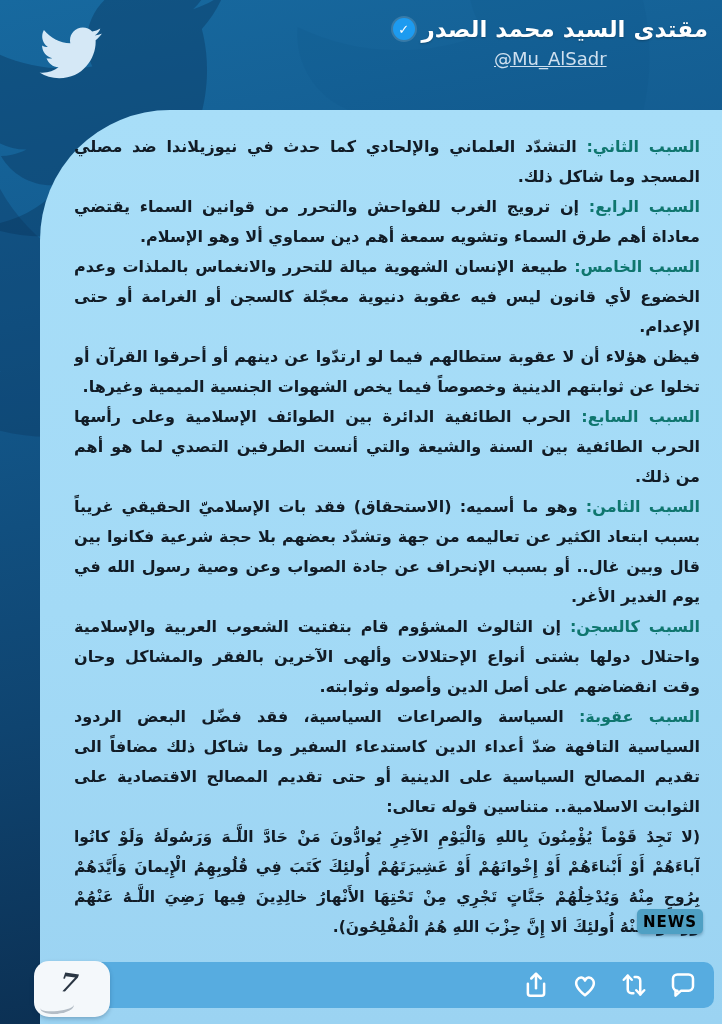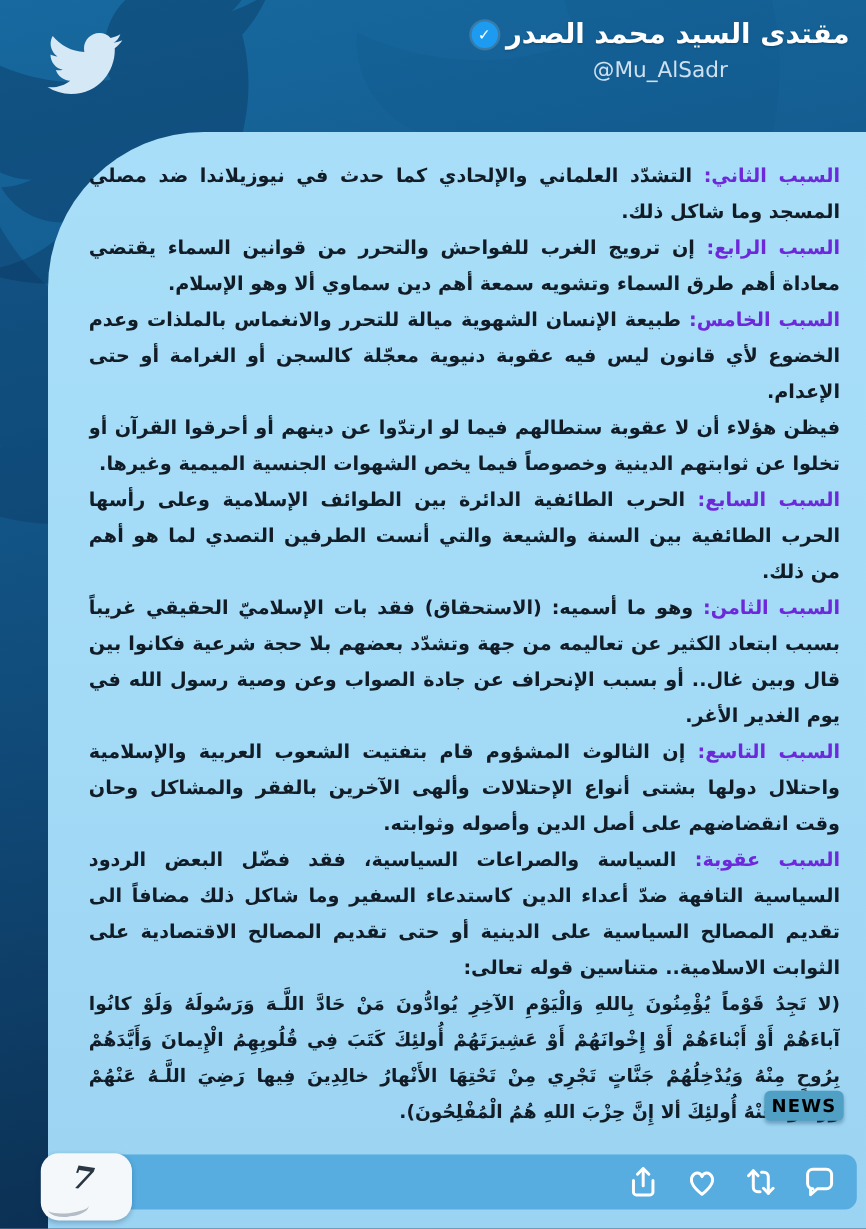--- a/index.html
+++ b/index.html
@@ -12,31 +12,31 @@
   
   .header{position:absolute;top:0;left:0;right:0;height:110px;}
   .tw-logo{position:absolute;top:20px;left:30px;}
   .acct{position:absolute;top:16px;right:14px;display:flex;flex-direction:column;align-items:center;}
   .name-row{display:flex;direction:rtl;align-items:center;gap:7px;}
   .acct-name{color:#ffffff;font-weight:bold;font-size:23px;letter-spacing:.2px;
     text-shadow:0 1px 2px rgba(0,0,0,.25);}
   .badge{width:22px;height:22px;border-radius:50%;background:#1d9bf0;display:flex;
     align-items:center;justify-content:center;color:#fff;font-size:13px;font-weight:bold;
     box-shadow:0 0 0 2px rgba(255,255,255,.15);}
-  .acct-handle{color:#cfe0ef;font-size:18px;margin-top:6px;}
+  .acct-handle{color:#cfe0ef;font-size:18px;margin-top:6px;text-decoration:underline;}
   
   .card{position:absolute;left:40px;top:110px;right:0;bottom:0;
     background:linear-gradient(180deg,#a8def8 0%,#a3daf6 55%,#9bd3f2 100%);
     border-top-left-radius:130px;z-index:1;}
   .tweet-text{position:absolute;left:74px;right:22px;top:132px;height:836px;overflow:hidden;
     direction:rtl;text-align:justify;z-index:2;color:#121c26;font-size:16px;
     line-height:30px;font-weight:bold;}
   .tweet-text p{margin:0;}
   .tweet-text p.verse{font-size:15.5px;}
-  .lead{color:#6d28d9;font-weight:bold;}
+  .lead{color:#0f766e;font-weight:bold;}
   
   .action-bar{position:absolute;left:56px;right:8px;top:962px;height:46px;border-radius:10px;
     background:#57ace0;z-index:3;display:flex;align-items:center;justify-content:flex-end;
     gap:19px;padding-right:16px;box-sizing:border-box;}
   .act{width:30px;height:30px;display:block;cursor:pointer;}
   .act svg{width:100%;height:100%;stroke:#ffffff;fill:none;stroke-width:2;
     stroke-linecap:round;stroke-linejoin:round;}
   
   .stamp{position:absolute;left:34px;top:961px;width:76px;height:56px;background:#f4f8fb;
     border-radius:15px;z-index:5;box-shadow:0 2px 4px rgba(10,40,70,.25);}
@@ -83,21 +83,21 @@
 </div>
 
 <div class="card"></div>
 <div class="tweet-text" id="tweet-text">
     <p><strong class="lead">السبب الثاني:</strong><span> التشدّد العلماني والإلحادي كما حدث في نيوزيلاندا ضد مصلي المسجد وما شاكل ذلك.</span></p>
     <p><strong class="lead">السبب الرابع:</strong><span> إن ترويج الغرب للفواحش والتحرر من قوانين السماء يقتضي معاداة أهم طرق السماء وتشويه سمعة أهم دين سماوي ألا وهو الإسلام.</span></p>
     <p><strong class="lead">السبب الخامس:</strong><span> طبيعة الإنسان الشهوية ميالة للتحرر والانغماس بالملذات وعدم الخضوع لأي قانون ليس فيه عقوبة دنيوية معجّلة كالسجن أو الغرامة أو حتى الإعدام.</span></p>
     <p><span>فيظن هؤلاء أن لا عقوبة ستطالهم فيما لو ارتدّوا عن دينهم أو أحرقوا القرآن أو تخلوا عن ثوابتهم الدينية وخصوصاً فيما يخص الشهوات الجنسية الميمية وغيرها.</span></p>
     <p><strong class="lead">السبب السابع:</strong><span> الحرب الطائفية الدائرة بين الطوائف الإسلامية وعلى رأسها الحرب الطائفية بين السنة والشيعة والتي أنست الطرفين التصدي لما هو أهم من ذلك.</span></p>
     <p><strong class="lead">السبب الثامن:</strong><span> وهو ما أسميه: (الاستحقاق) فقد بات الإسلاميّ الحقيقي غريباً بسبب ابتعاد الكثير عن تعاليمه من جهة وتشدّد بعضهم بلا حجة شرعية فكانوا بين قال وبين غال.. أو بسبب الإنحراف عن جادة الصواب وعن وصية رسول الله في يوم الغدير الأغر.</span></p>
-    <p><strong class="lead">السبب التاسع:</strong><span> إن الثالوث المشؤوم قام بتفتيت الشعوب العربية والإسلامية واحتلال دولها بشتى أنواع الإحتلالات وألهى الآخرين بالفقر والمشاكل وحان وقت انقضاضهم على أصل الدين وأصوله وثوابته.</span></p>
+    <p><strong class="lead">السبب كالسجن:</strong><span> إن الثالوث المشؤوم قام بتفتيت الشعوب العربية والإسلامية واحتلال دولها بشتى أنواع الإحتلالات وألهى الآخرين بالفقر والمشاكل وحان وقت انقضاضهم على أصل الدين وأصوله وثوابته.</span></p>
     <p><strong class="lead">السبب عقوبة:</strong><span> السياسة والصراعات السياسية، فقد فضّل البعض الردود السياسية التافهة ضدّ أعداء الدين كاستدعاء السفير وما شاكل ذلك مضافاً الى تقديم المصالح السياسية على الدينية أو حتى تقديم المصالح الاقتصادية على الثوابت الاسلامية.. متناسين قوله تعالى:</span></p>
     <p class="verse"><span>(لا تَجِدُ قَوْماً يُؤْمِنُونَ بِاللهِ وَالْيَوْمِ الآخِرِ يُوادُّونَ مَنْ حَادَّ اللَّـهَ وَرَسُولَهُ وَلَوْ كانُوا آباءَهُمْ أَوْ أَبْناءَهُمْ أَوْ إِخْوانَهُمْ أَوْ عَشِيرَتَهُمْ أُولئِكَ كَتَبَ فِي قُلُوبِهِمُ الْإِيمانَ وَأَيَّدَهُمْ بِرُوحٍ مِنْهُ وَيُدْخِلُهُمْ جَنَّاتٍ تَجْرِي مِنْ تَحْتِهَا الأَنْهارُ خالِدِينَ فِيها رَضِيَ اللَّـهُ عَنْهُمْ وَرَضُوا عَنْهُ أُولئِكَ ألا إِنَّ حِزْبَ اللهِ هُمُ الْمُفْلِحُونَ).</span></p>
   </div>
 
 <div class="action-bar">
   <span class="act" title="">
     <svg viewBox="0 0 24 24">
       <path d="M12 14.5 V3.2"></path>
         <path d="M8.2 6.8 L12 3 L15.8 6.8"></path>
       <path d="M5.5 11 V18.6 a2 2 0 0 0 2 2 h9 a2 2 0 0 0 2-2 V11"></path>

